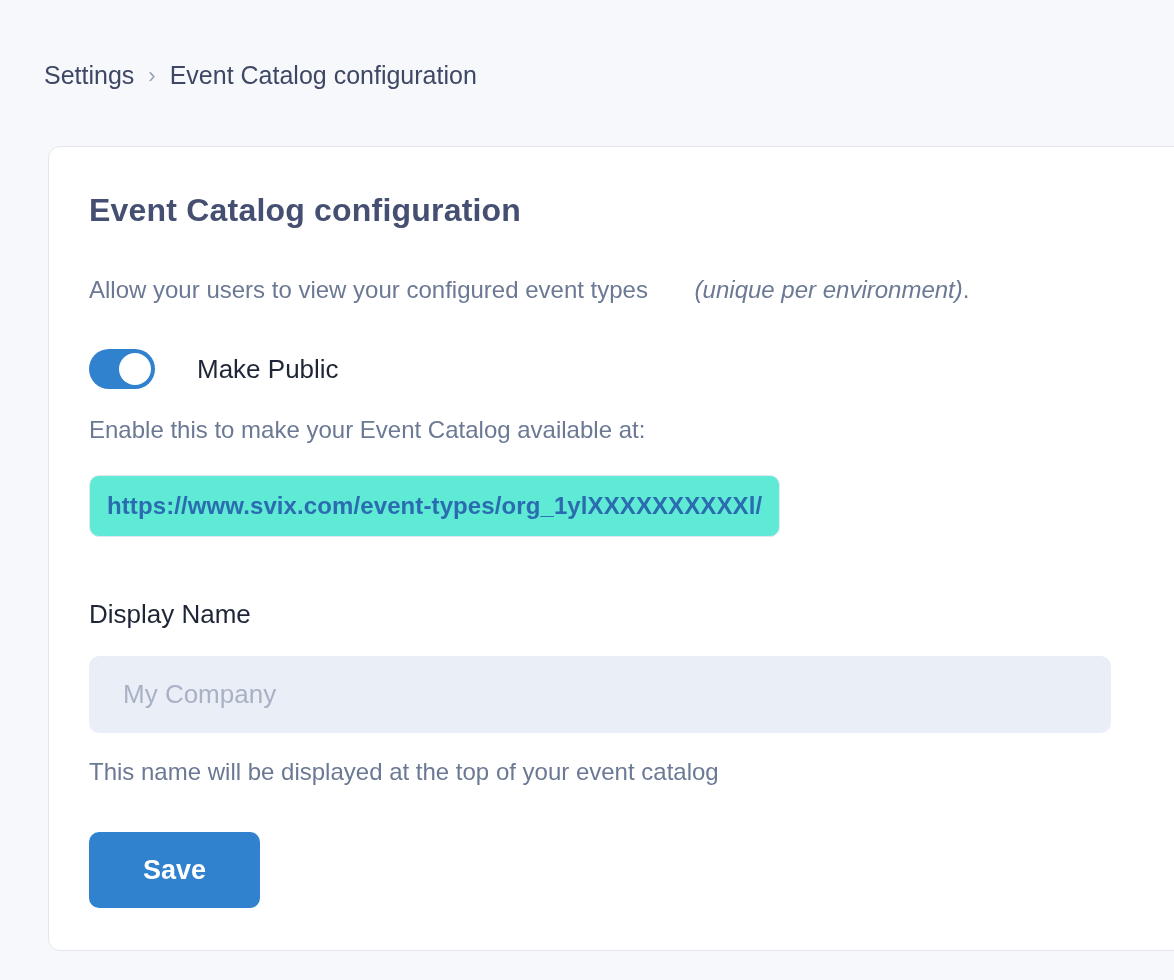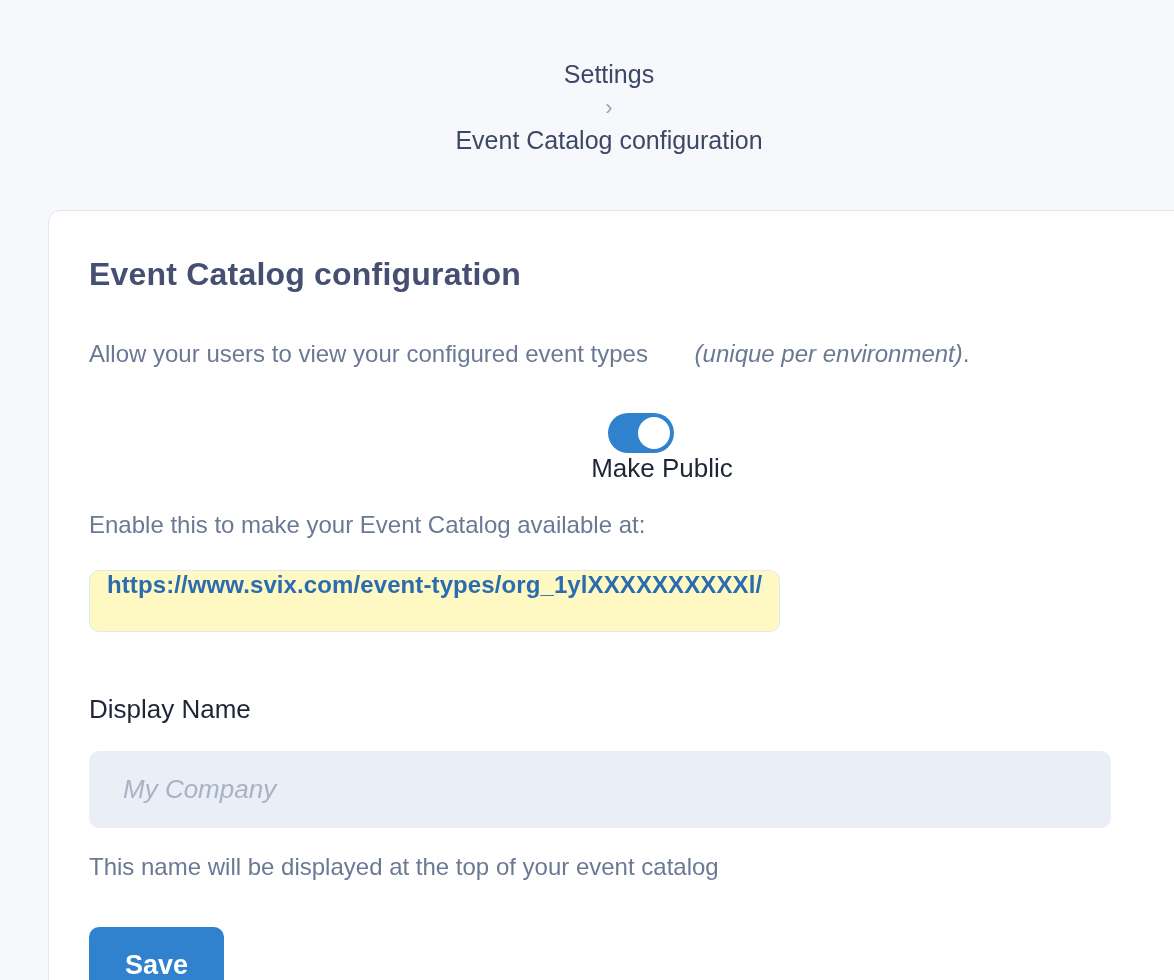--- a/index.html
+++ b/index.html
@@ -1,15 +1,15 @@
 <!DOCTYPE html>
 <html><head>
 <meta charset="utf-8">
 <style>
-  * { margin: 0; padding: 0; box-sizing: border-box; flex-direction: column; }
+  * { margin: 0; padding: 0; box-sizing: border-box; }
   html, body {
     width: 1174px; height: 980px;
     overflow: hidden;
     background: #f7f8fc;
     font-family: "Liberation Sans", "DejaVu Sans", sans-serif;
   }
   
   .breadcrumb {
     margin: 58px 0 0 44px;
     display: flex; align-items: center;
@@ -68,21 +68,21 @@
   .enable-hint {
     margin-top: 26px;
     font-size: 24px; color: #6b7994; line-height: 30px;
   }
   
   .url-box {
     margin-top: 30px;
     display: inline-flex; align-items: center;
     height: 62px;
     padding: 0 17px;
-    background: #fef9c3;
+    background: #5eead4;
     border: 1px solid #e2e8f0;
     border-radius: 10px;
   }
   .url-link {
     font-size: 24px; font-weight: 700; color: #2b6cb0;
     text-decoration: none; white-space: nowrap;
     letter-spacing: 0.1px;
   }
   
   .field-label {
@@ -92,33 +92,33 @@
   }
   .text-input {
     display: block;
     margin-top: 26px;
     width: 1022px; height: 77px;
     background: #eaeef6;
     border: none; outline: none;
     border-radius: 10px;
     padding: 0 34px;
     font-family: "Liberation Sans", "DejaVu Sans", sans-serif;
-    font-size: 26px; color: #1d2536; font-style: italic;
+    font-size: 26px; color: #1d2536;
   }
   .text-input::placeholder { color: #a9b2c5; opacity: 1; }
   .field-help {
     margin-top: 24px;
     font-size: 24px; color: #6b7994; line-height: 30px;
   }
   
   .save-btn {
     margin-top: 45px;
     display: inline-flex; align-items: center; justify-content: center;
     height: 76px;
-    padding: 0 36px;
+    padding: 0 54px;
     background: #3182ce;
     color: #ffffff;
     border: none; border-radius: 10px;
     font-family: "Liberation Sans", "DejaVu Sans", sans-serif;
     font-size: 27px; font-weight: 600;
     cursor: pointer;
   }
 </style>
 </head>
 <body>

